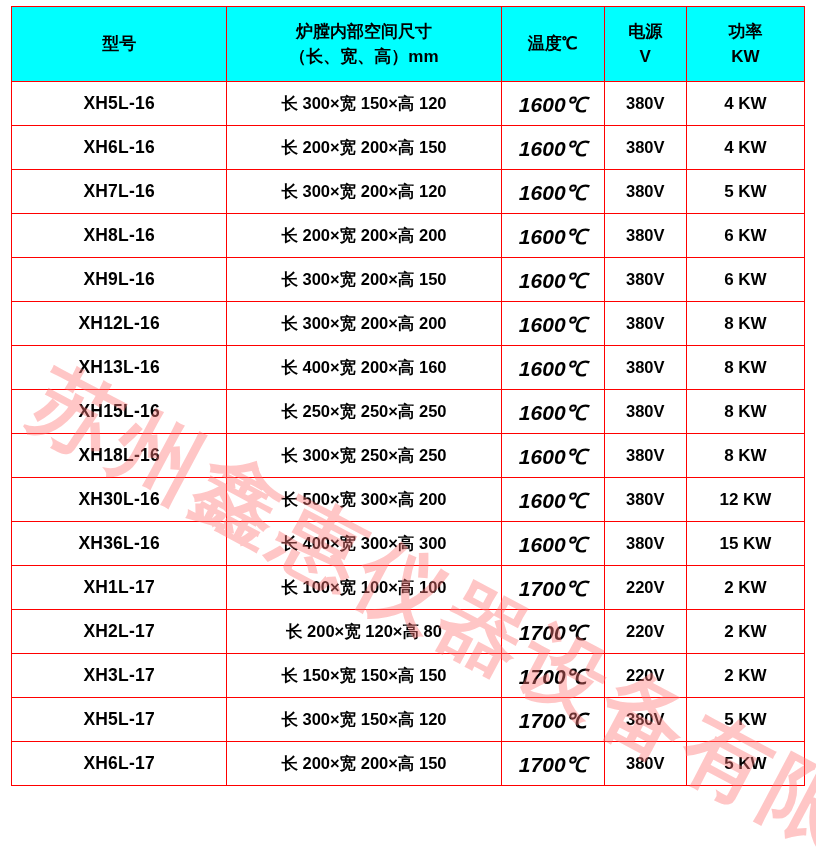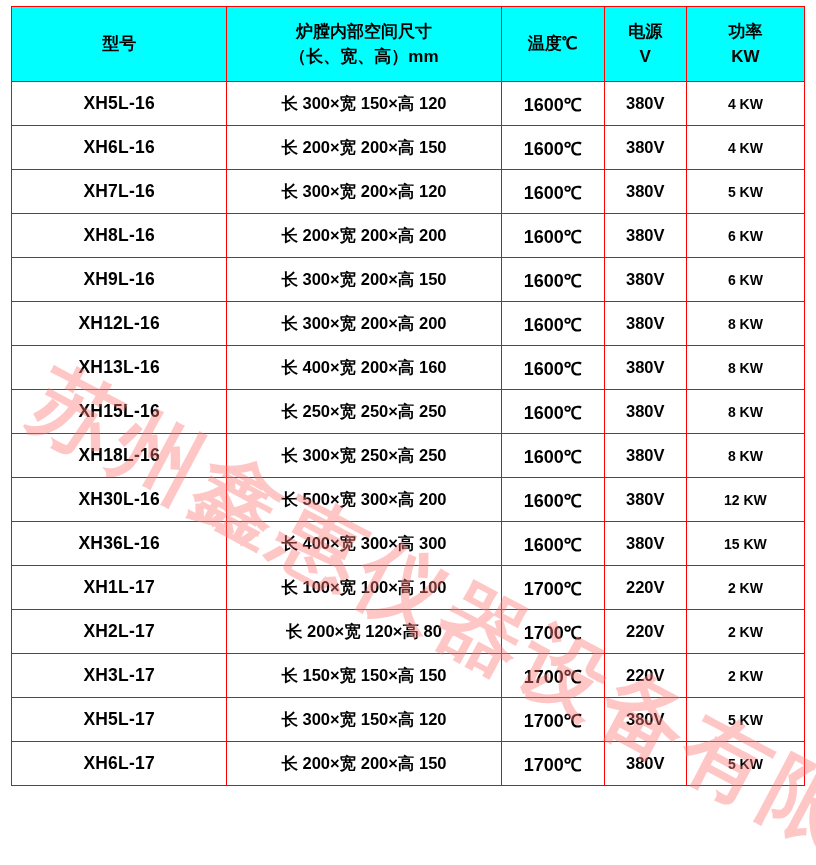--- a/index.html
+++ b/index.html
@@ -52,28 +52,29 @@
     background: transparent;
   }
   td.model {
     font-size: 17.5px;
     letter-spacing: 0.2px;
   }
   td.size {
     font-size: 16.5px;
   }
   td.temp {
-    font-size: 18px;
+    font-size: 21px;
+    font-style: italic;
   }
   td.volt {
     font-size: 16.5px;
     margin-top: 19px;
   }
   td.power {
-    font-size: 14px;
+    font-size: 17px;
     margin-top: 48px;
   }
   col.c-model { width: 215px; }
   col.c-size  { width: 274px; }
   col.c-temp  { width: 103px; }
   col.c-volt  { width: 82px; }
   col.c-power { width: 118px; }
 
   
   .watermark {

